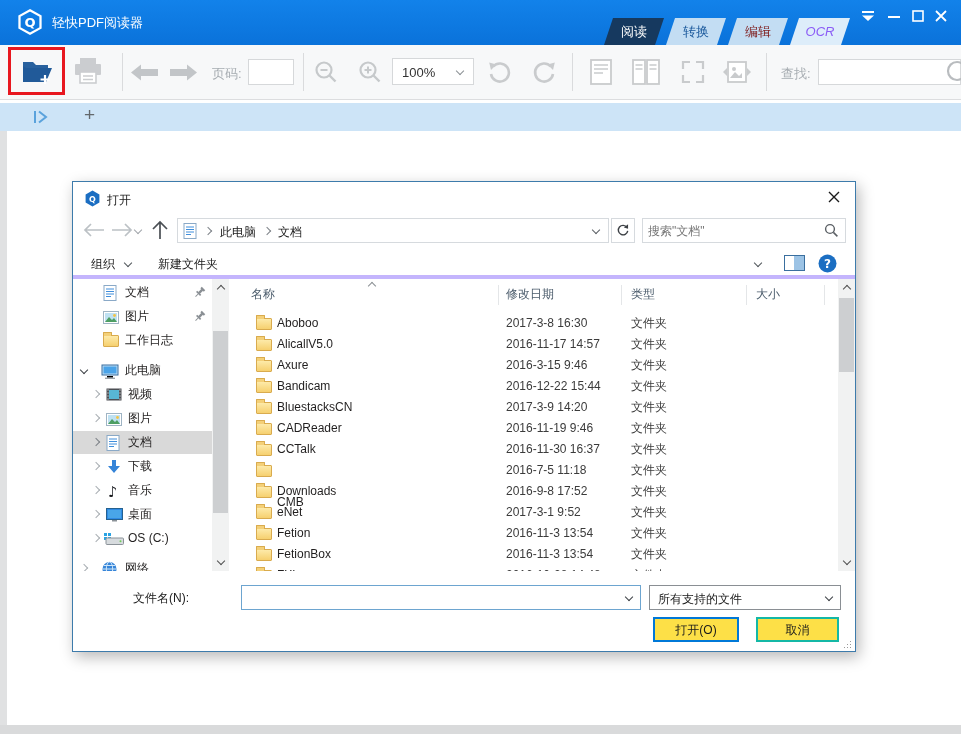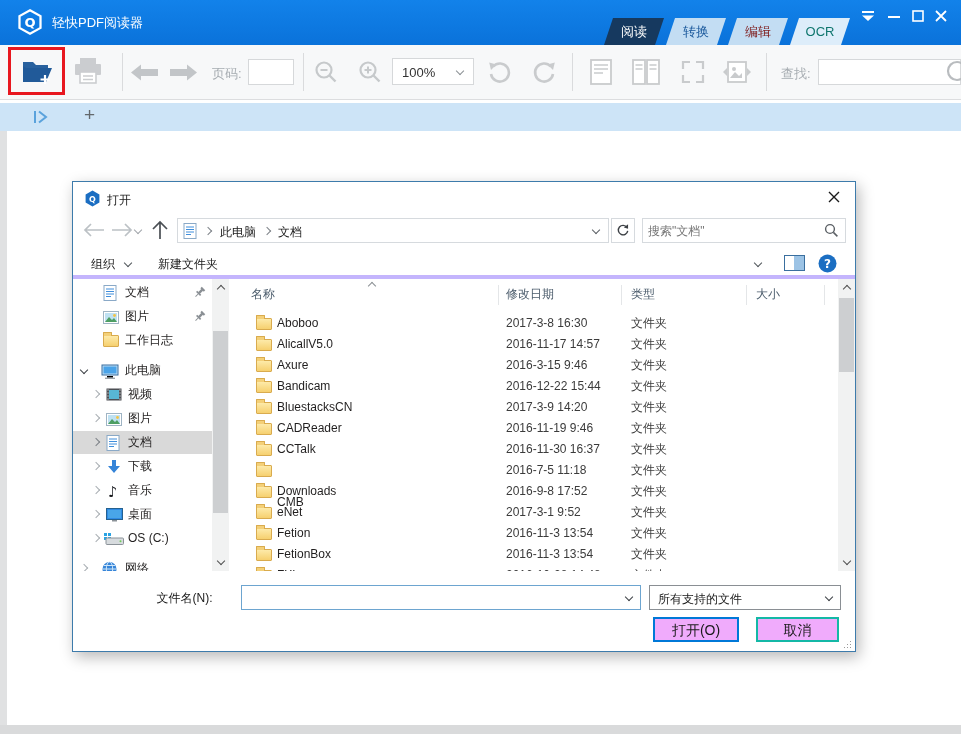--- a/index.html
+++ b/index.html
@@ -63,21 +63,21 @@
   .lrow .cell { position:absolute; top:0; font-size:12px; color:#211f1f; white-space:nowrap; }
   .cell.c-date { left:273px; color:#3b3b3b; }
   .cell.c-type { left:398px; color:#3b3b3b; }
   .folder { position:absolute; left:23px; top:5px; width:16px; height:12px;
     background:linear-gradient(#fdeaa9,#f6d06f); border:1px solid #d9ab4e; border-radius:1px; }
   .folder::before { content:""; position:absolute; top:-4px; left:-1px; width:7px; height:3px;
     background:#f4d078; border:1px solid #d9ab4e; border-bottom:none; border-radius:1px 1px 0 0; }
 
   
   .combo { position:absolute; height:25px; border:1px solid #8a8f94; background:#fff; }
-  .btn { position:absolute; width:86px; height:25px; background:#f0abfc; text-align:center; line-height:23px; font-size:14px; cursor:pointer; }
+  .btn { position:absolute; width:86px; height:25px; background:#fde047; text-align:center; line-height:23px; font-size:12px; cursor:pointer; }
   .grip { position:absolute; right:4px; bottom:4px; width:8px; height:8px;
     background:radial-gradient(circle 1px, #9a9a9a 99%, transparent) 0 0/3px 3px; clip-path:polygon(100% 0,100% 100%,0 100%); }
 
   .red-annot { position:absolute; left:8px; top:47px; width:57px; height:48px; border:3px solid #e8171f; }
   svg { display:block; }
 </style>
 </head>
 <body>
 
 <div class="app">
@@ -87,21 +87,21 @@
       <svg width="28" height="28" viewBox="0 0 32 32">
         <polygon points="16,2.5 28,9.2 28,22.8 16,29.5 4,22.8 4,9.2" fill="none" stroke="#fff" stroke-width="2.6"></polygon>
         <text x="16" y="21.5" text-anchor="middle" font-size="15" font-family="DejaVu Sans" font-weight="bold" fill="#fff">Q</text>
       </svg>
     </span>
     <span class="app-title">轻快PDF阅读器</span>
 
     <div class="ribbon-tab" style="left:604px;background:#16395f;color:#fff;">阅读</div>
     <div class="ribbon-tab" style="left:666px;background:#c3ddf3;color:#135globe1;color:#17569a;">转换</div>
     <div class="ribbon-tab" style="left:728px;background:#c3ddf3;color:#7f1d1d;">编辑</div>
-    <div class="ribbon-tab" style="left:790px;background:#ddedfa;color:#0f766e;">OCR</div>
+    <div class="ribbon-tab" style="left:790px;background:#ddedfa;color:#8b5cf6;font-style:italic;">OCR</div>
 
     <div class="win-btn" style="left:860px;">
       <svg width="16" height="16" viewBox="0 0 16 16">
           <rect x="2" y="3" width="12" height="2" fill="#fff"></rect>
           <polygon points="2,7.5 14,7.5 8,13" fill="#fff"></polygon>
         </svg>
     </div>
     <div class="win-btn" style="left:886px;">
       <svg width="16" height="16" viewBox="0 0 16 16">
           <rect x="2" y="8" width="12" height="2" fill="#fff"></rect>
@@ -601,21 +601,21 @@
             <span class="chev u" style="border-color:#505050;margin-top:3px;"></span>
           </div>
         <div class="thumb" style="top:19px;height:74px;"></div>
         <div class="sb-arrbox" style="bottom:0;">
             <span class="chev d" style="border-color:#505050;margin-bottom:3px;"></span>
           </div>
       </div>
     </div>
 
     <div class="abs" style="left:0;top:389px;width:100%;height:81px;">
-      <span class="abs" style="left:60px;top:19px;width:103px;text-align:center;">文件名(N):</span>
+      <span class="abs" style="left:60px;top:19px;width:103px;text-align:left;">文件名(N):</span>
       <div class="combo" style="left:168px;top:14px;width:400px;border-color:#6da5d0;">
         <input class="abs" style="left: 2px; top: 1px; width: 375px; height: 21px; border: none; outline: none; font-size: 12px; font-family: inherit;" value="">
         <span class="chev d abs" style="right:8px;top:8px;border-color:#3c4045;"></span>
       </div>
       <div class="combo" style="left:576px;top:14px;width:192px;padding-left:28px;">
         <span class="abs" style="left:8px;top:5px;">所有支持的文件</span>
         <span class="chev d abs" style="right:8px;top:8px;border-color:#3c4045;"></span>
       </div>
       <div class="btn" style="left:580px;top:46px;border:2px solid #0078d7;">打开(O)</div>
       <div class="btn" style="left:683px;top:46px;width:83px;border:2px solid #14b8a6;">取消</div>

